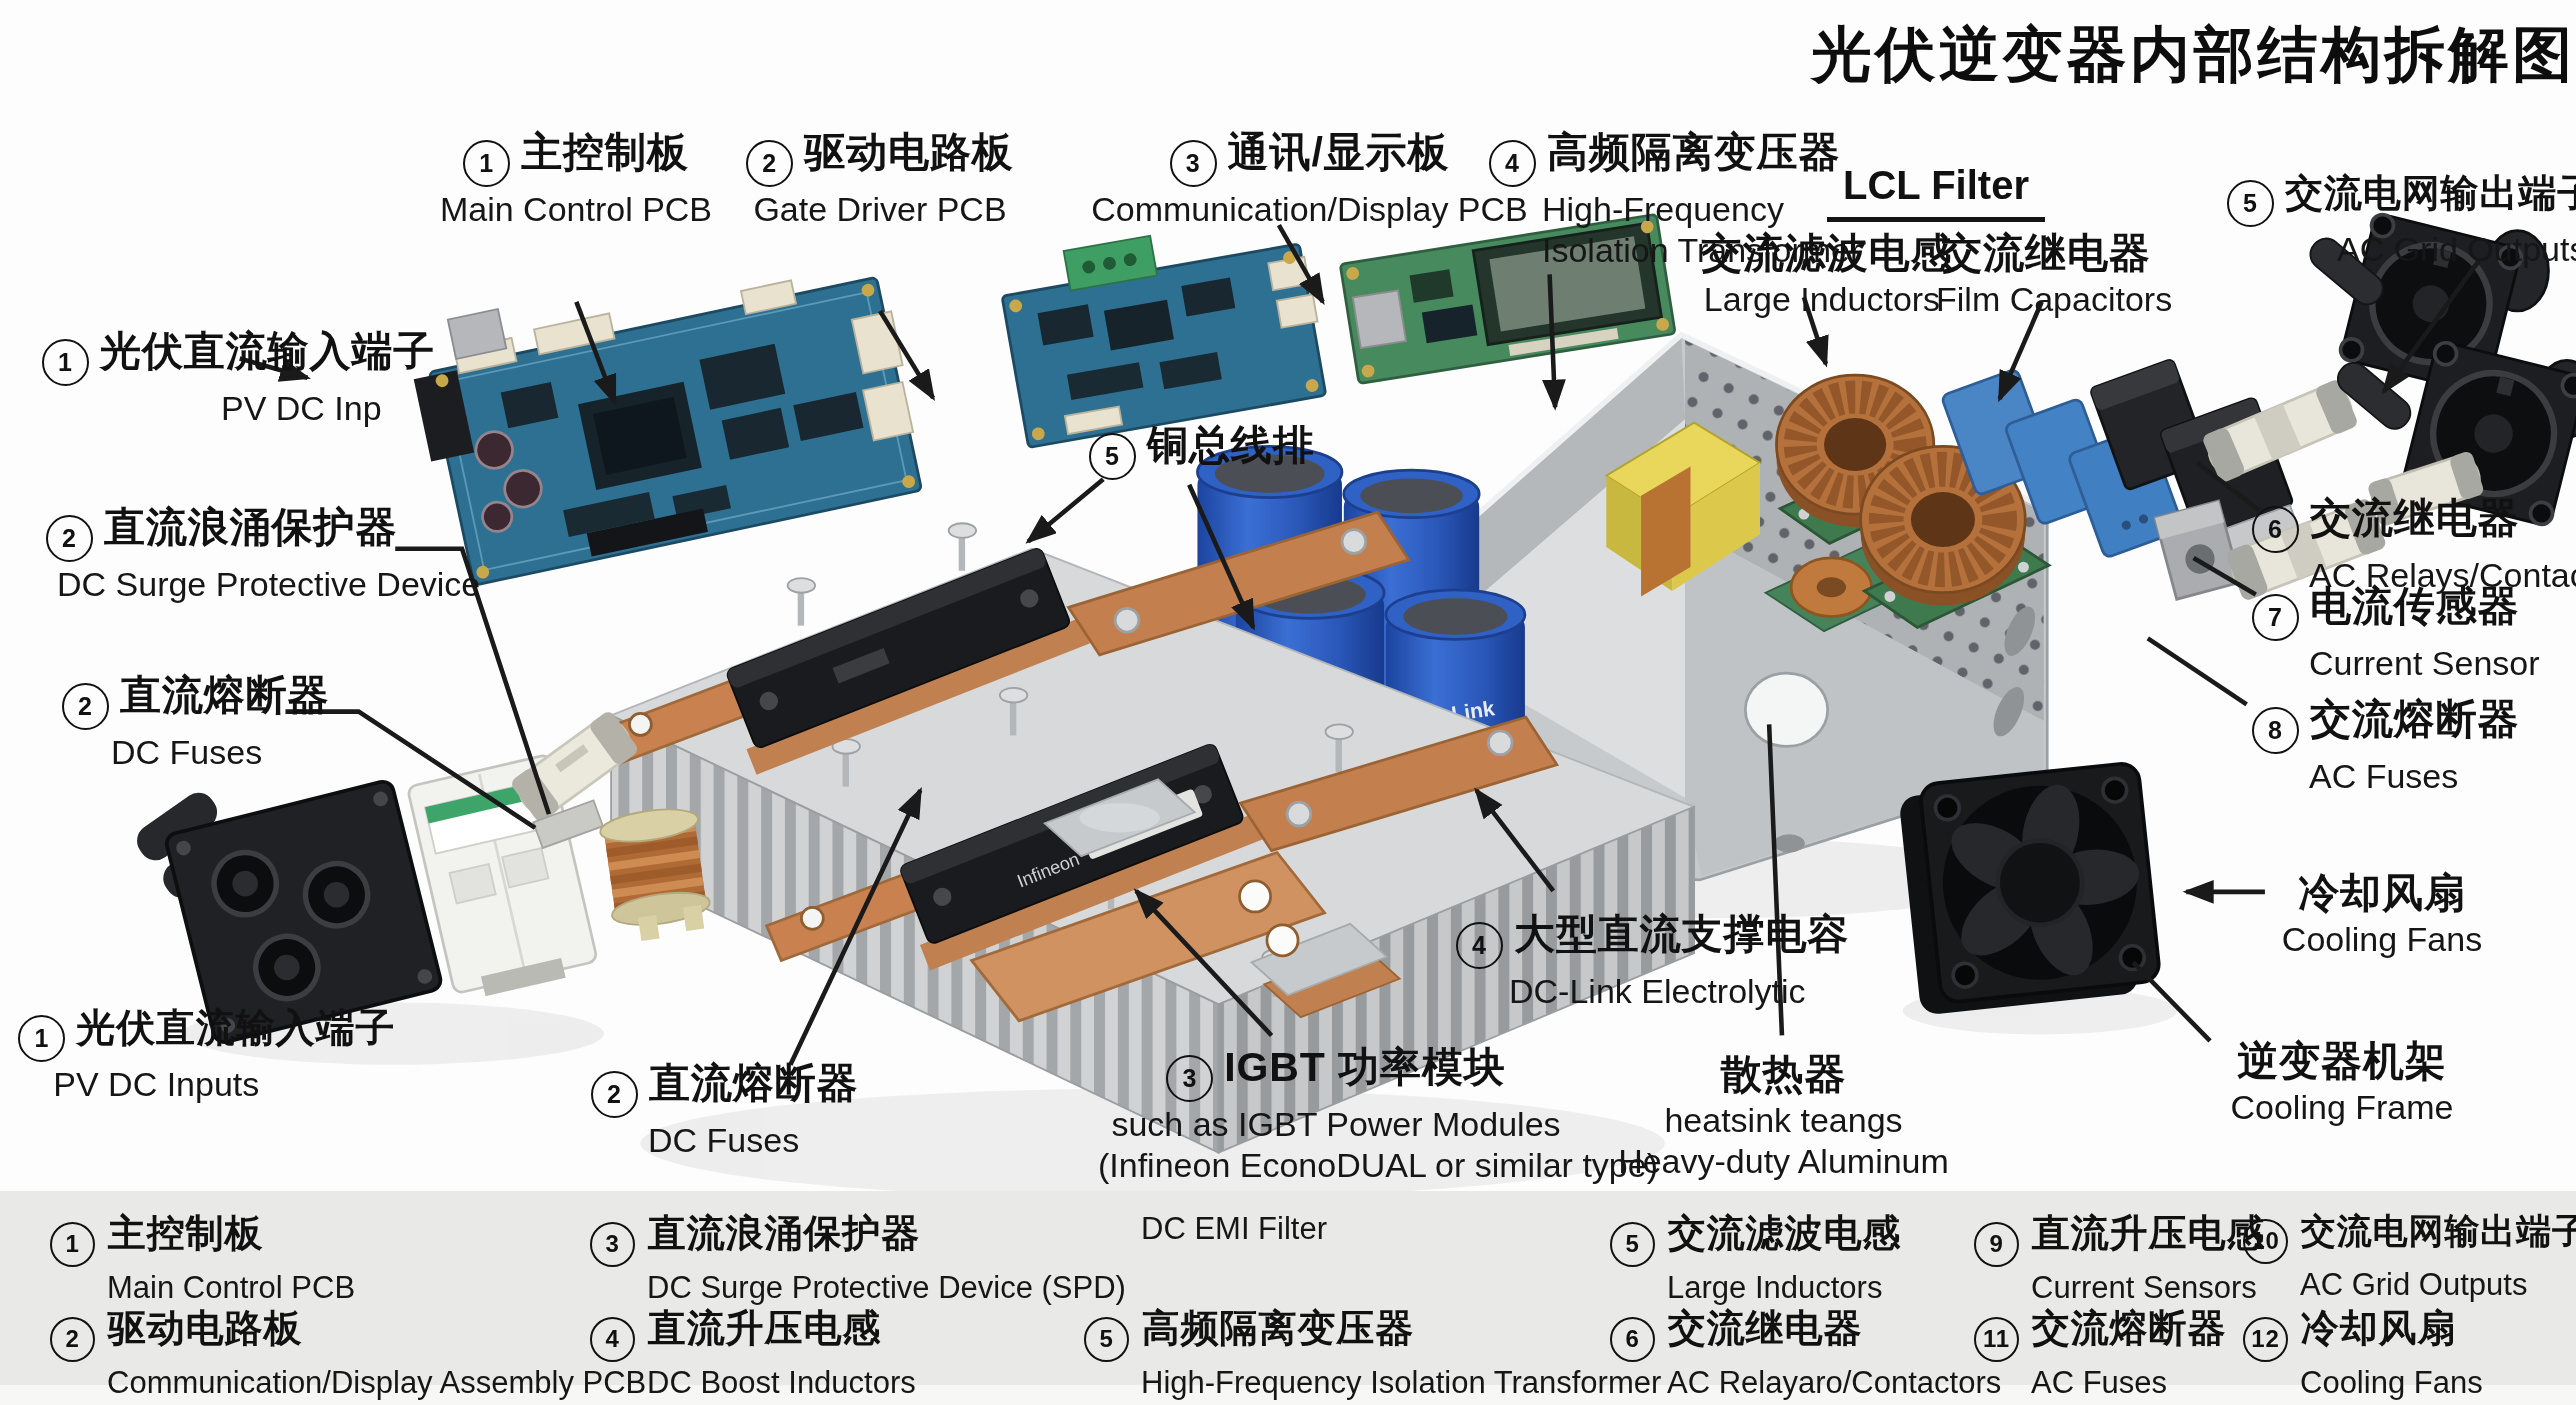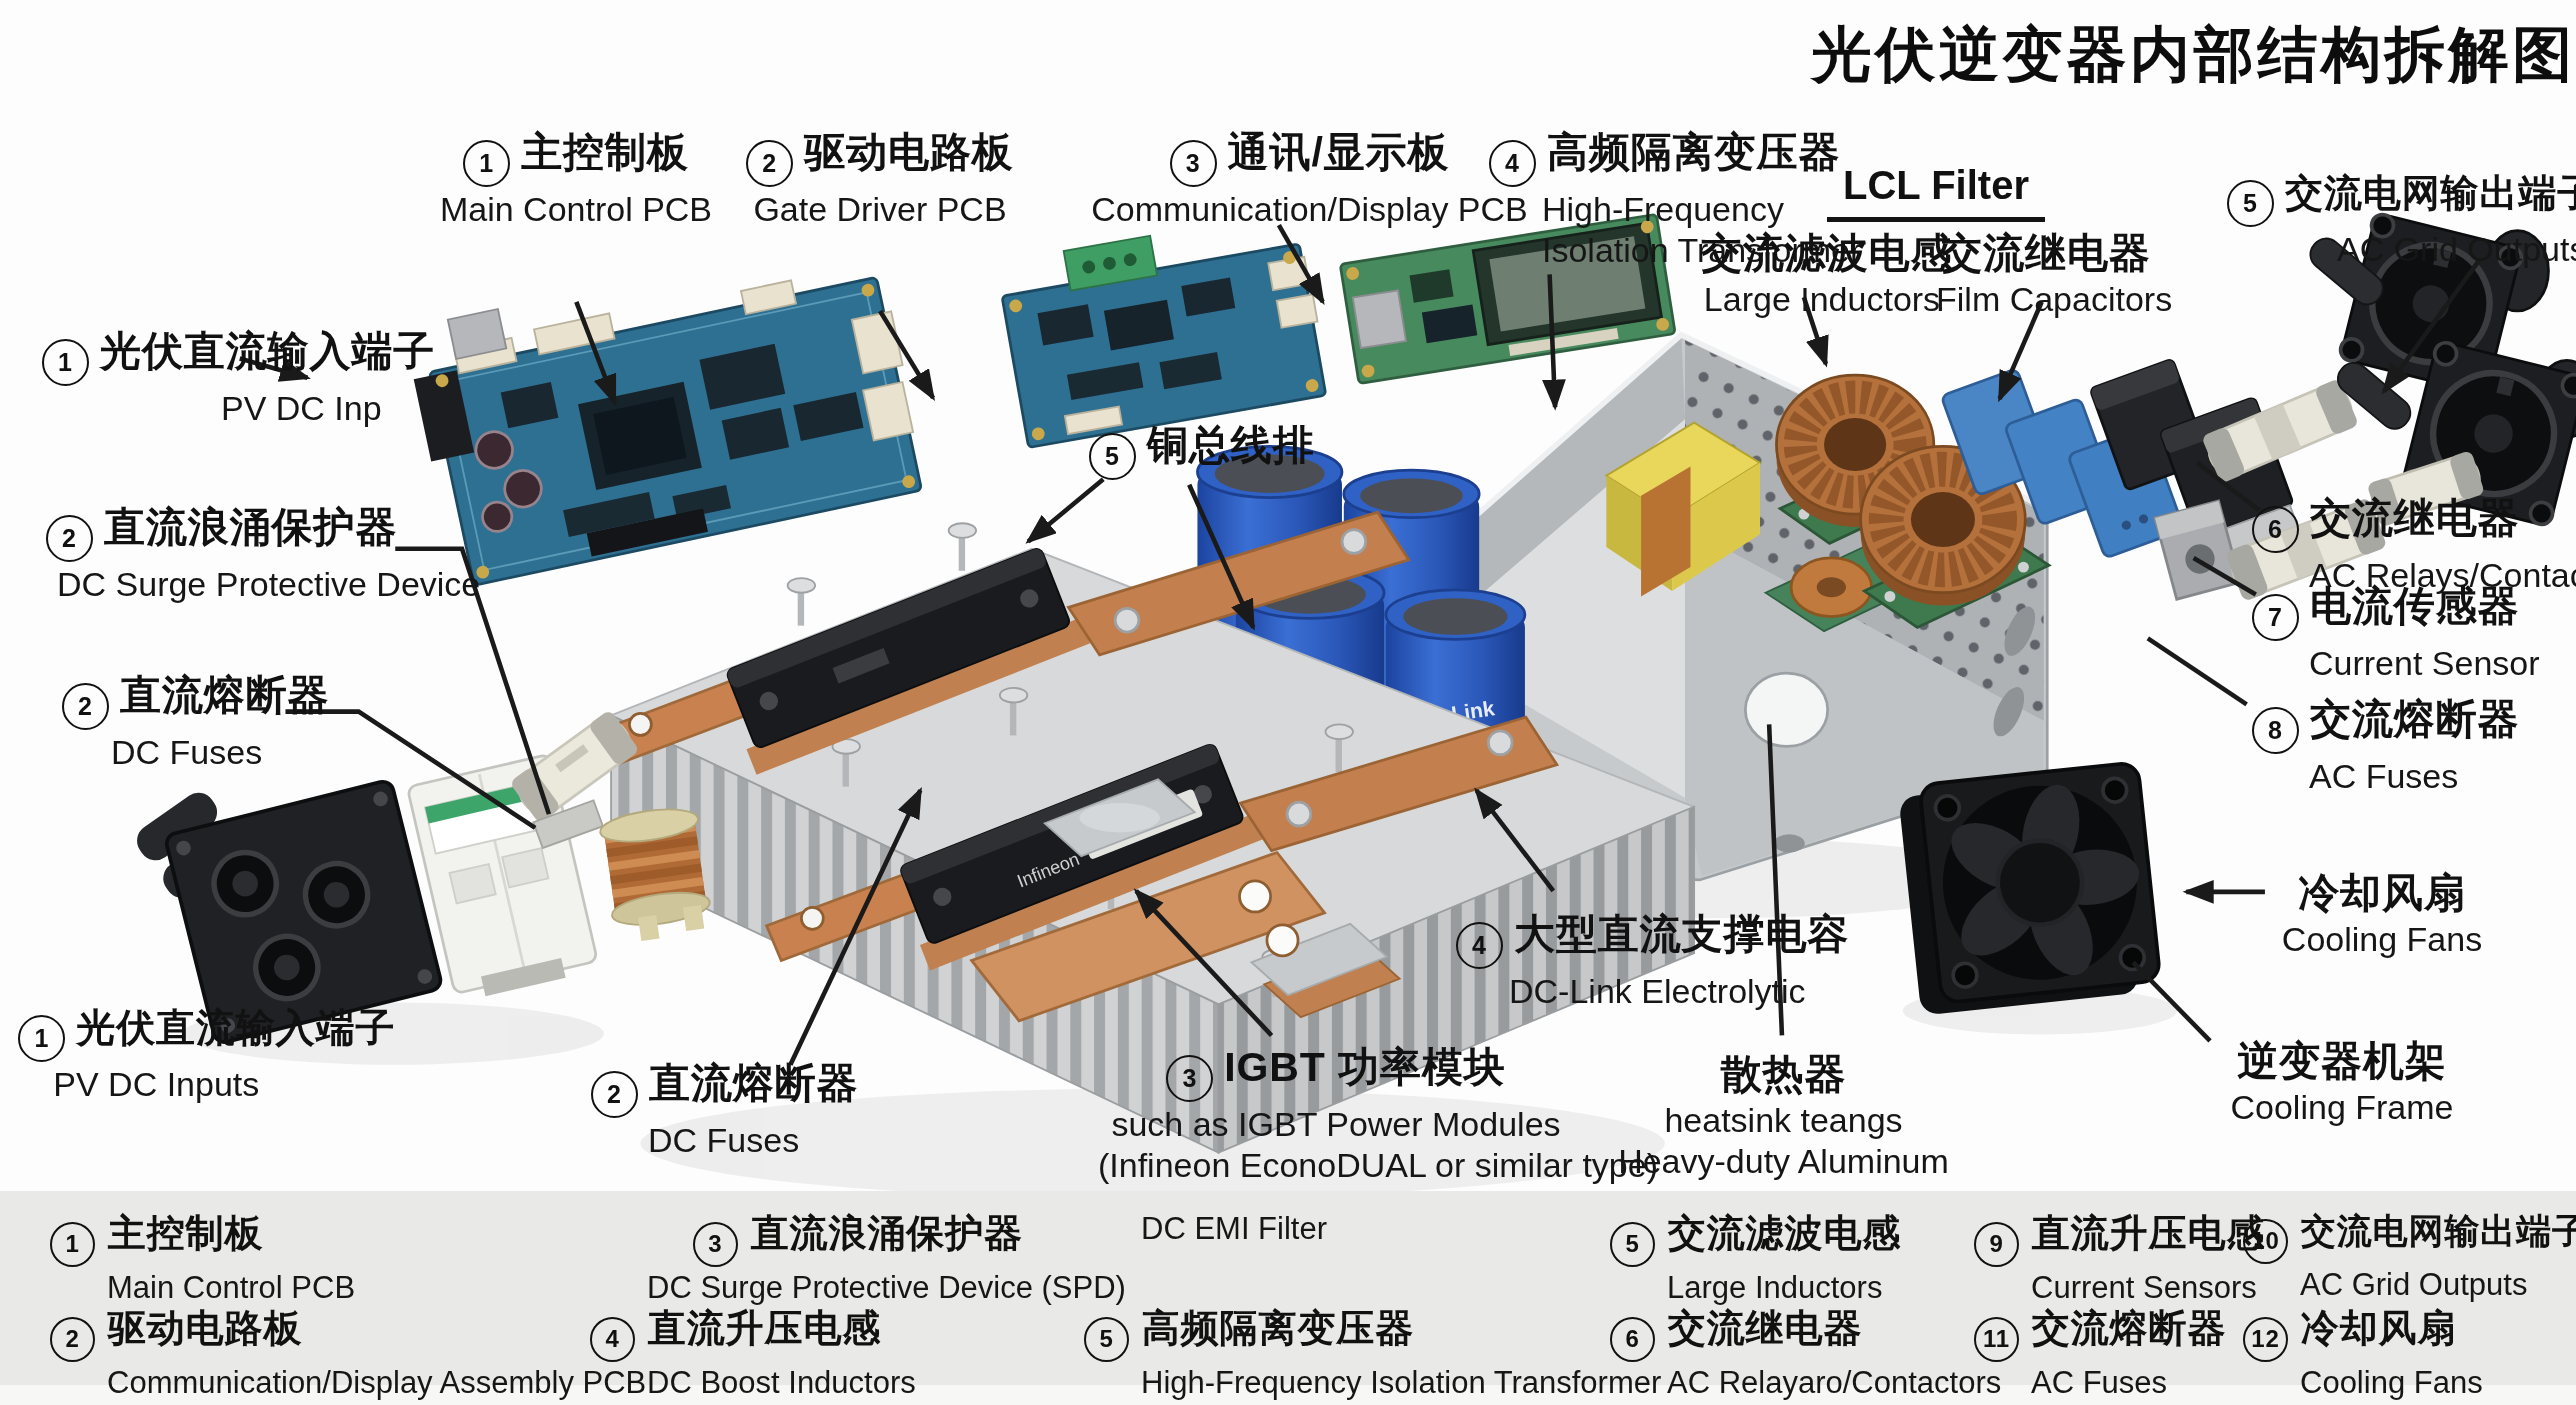--- a/index.html
+++ b/index.html
@@ -587,21 +587,21 @@
 
   <div class="lg-item" style="left:50px;top:1208px;">
     <div class="lg-zh"><span class="cnum">1</span><span>主控制板</span></div>
     <div class="lg-en">Main Control PCB</div>
   </div>
   <div class="lg-item" style="left:50px;top:1303px;">
     <div class="lg-zh"><span class="cnum">2</span><span>驱动电路板</span></div>
     <div class="lg-en">Communication/Display Assembly PCB</div>
   </div>
 
-  <div class="lg-item" style="left:590px;top:1208px;text-align:center;">
+  <div class="lg-item" style="left:590px;top:1208px;">
     <div class="lg-zh"><span class="cnum">3</span><span>直流浪涌保护器</span></div>
     <div class="lg-en">DC Surge Protective Device (SPD)</div>
   </div>
   <div class="lg-item" style="left:590px;top:1303px;">
     <div class="lg-zh"><span class="cnum">4</span><span>直流升压电感</span></div>
     <div class="lg-en">DC Boost Inductors</div>
   </div>
 
   <div class="lg-item" style="left:1084px;top:1208px;">
     <div class="lg-en">DC EMI Filter</div>

